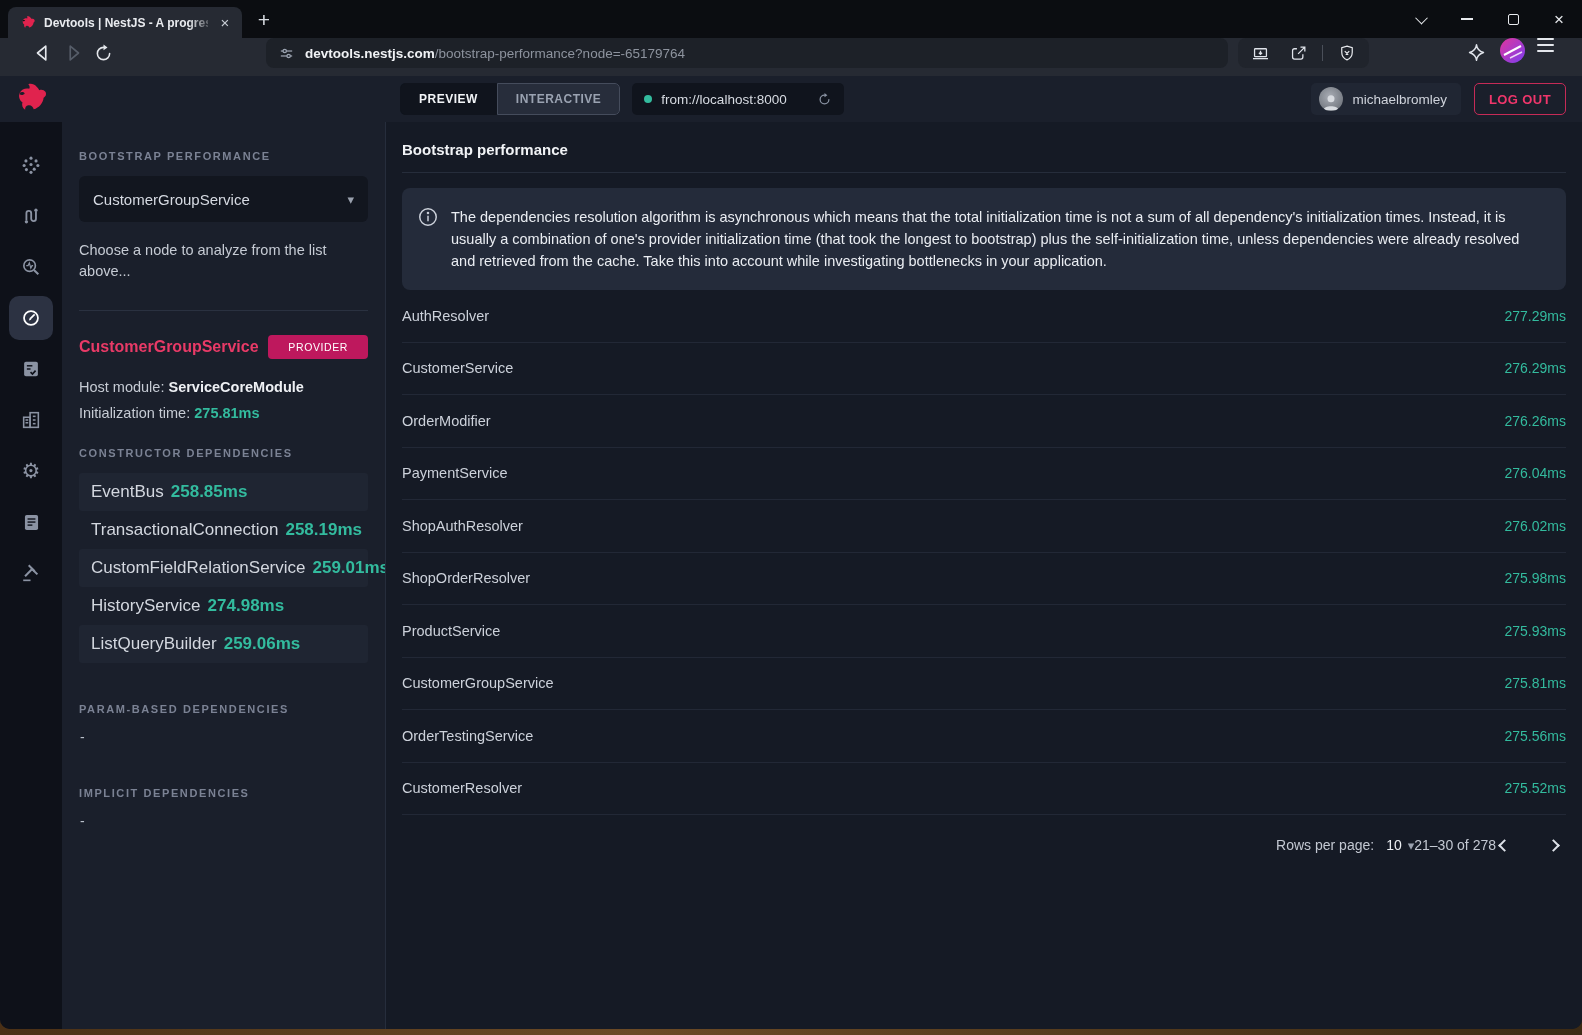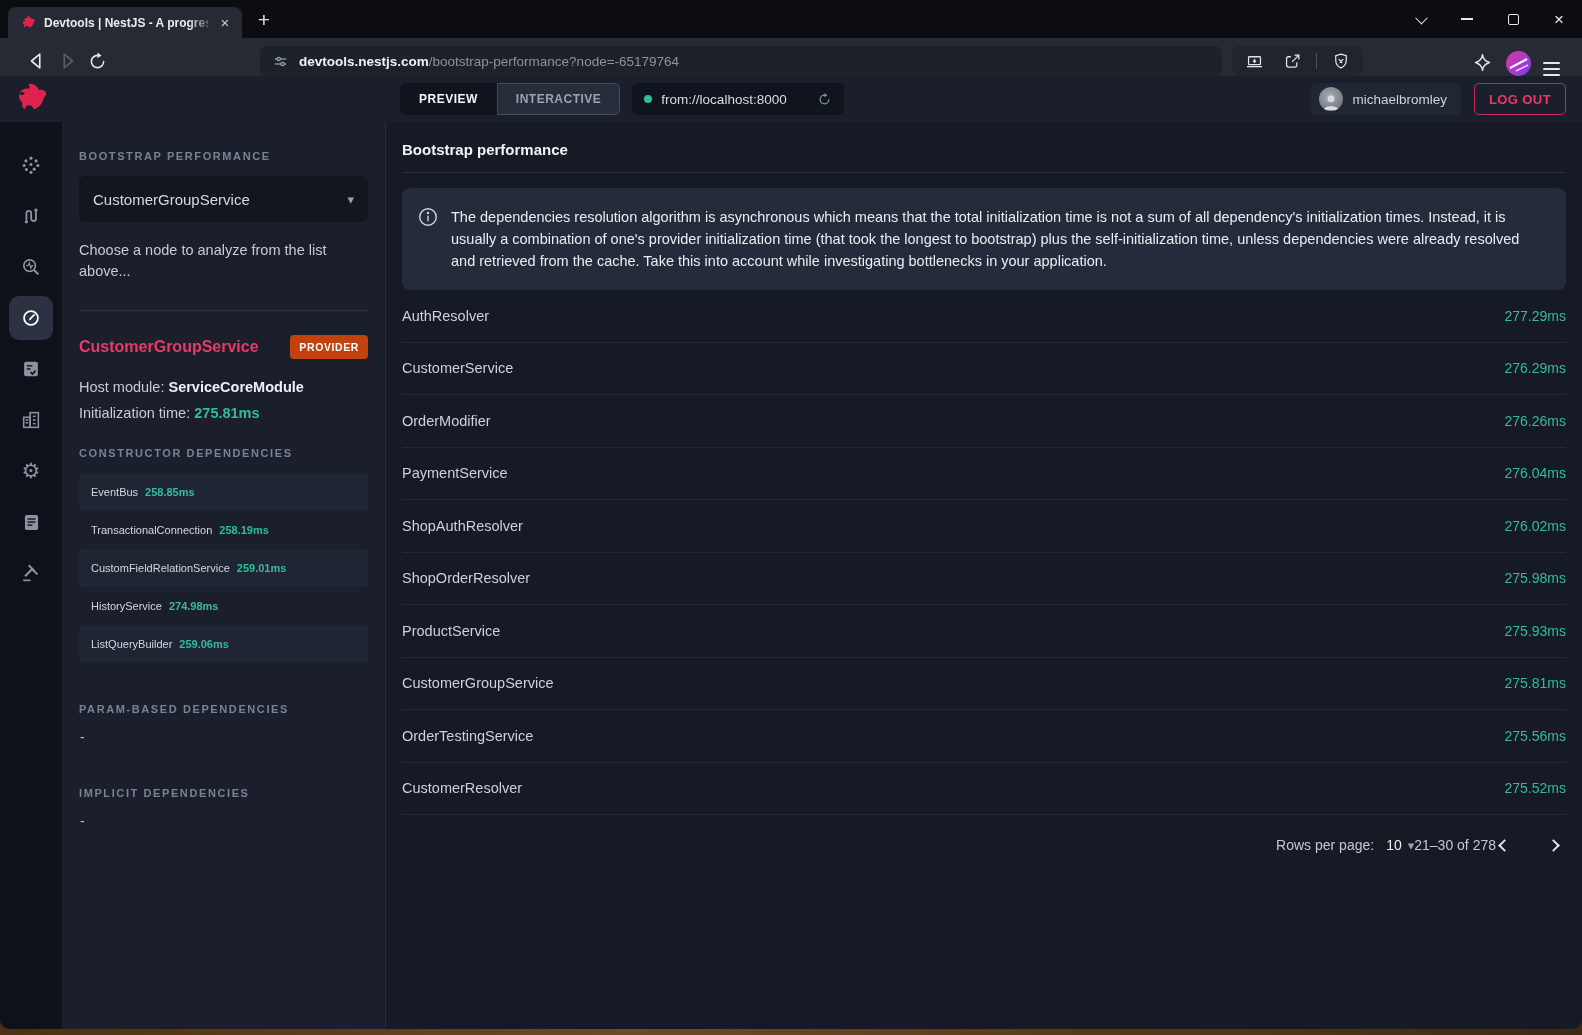--- a/index.html
+++ b/index.html
@@ -21,21 +21,21 @@
   .tab-fade{position:absolute;right:26px;top:4px;width:28px;height:24px;background:linear-gradient(90deg,rgba(38,42,51,0),var(--toolbar))}
   .tab-close{width:18px;height:18px;border-radius:4px;color:#c9ced6;font-size:15px;line-height:18px;text-align:center;flex:none}
   .newtab{width:28px;height:28px;margin:0 0 3px 8px;color:#d8dce2;font-size:21px;line-height:26px;text-align:center;border-radius:6px}
   .win-controls{position:absolute;right:0;top:0;height:38px;display:flex}
   .win-btn{width:46px;height:38px;display:flex;align-items:center;justify-content:center;color:#e8eaee}
   .chev-down{width:9px;height:9px;border-left:1.6px solid #e8eaee;border-bottom:1.6px solid #e8eaee;transform:rotate(-45deg) translate(1px,-1px)}
   .min-glyph{width:12px;height:1.6px;background:#e8eaee}
   .max-glyph{width:11px;height:11px;border:1.6px solid #e8eaee;border-radius:2px}
   .close-glyph{font-size:17px;line-height:17px}
 
-  .toolbar{height:38px;background:var(--toolbar);display:flex;align-items:flex-end;padding:0 22px;flex:none}
+  .toolbar{height:38px;background:var(--toolbar);display:flex;align-items:flex-start;padding:0 28px;flex:none}
   .navbtn{width:30px;height:30px;display:flex;align-items:center;justify-content:center;border-radius:6px}
   .urlbar{width:962px;height:30px;margin-left:148px;background:var(--urlfield);border-radius:8px;display:flex;align-items:center;padding:0 12px;gap:10px}
   .url-text{font-size:13.5px;color:#f0f2f5;font-weight:bold;white-space:nowrap}
   .url-text .path{color:#8d939e;font-weight:normal}
   .toolpill{margin-left:10px;height:30px;background:#20242c;border-radius:8px;display:flex;align-items:center;padding:0 8px;gap:10px}
   .pill-div{width:1px;height:16px;background:#4a4f59}
   .spacer{flex:1}
   .tool-ic{width:28px;height:28px;display:flex;align-items:center;justify-content:center}
   .b-avatar{width:25px;height:25px;border-radius:50%;background:linear-gradient(135deg,#e0369d,#7b3df0);position:relative;overflow:hidden}
   .hamburger{display:flex;flex-direction:column;gap:4px}
@@ -68,25 +68,25 @@
   .panel{width:324px;background:var(--panel);border-right:1px solid #262d3c;padding:12px 17px;flex:none;overflow:hidden}
   .sec-title{font-size:11px;font-weight:bold;letter-spacing:1.6px;color:var(--muted);margin:14px 0 14px}
   .sec-title.first{margin-top:16px}
   .select{height:46px;background:#12161f;border-radius:6px;display:flex;align-items:center;justify-content:space-between;padding:0 14px;margin-bottom:18px}
   .select .val{font-size:15px;color:#d6dae2}
   .caret{color:#9aa1ae;font-size:13px}
   .hint{font-size:14.5px;line-height:21px;color:var(--txt2);margin-bottom:28px}
   .p-div{border:none;border-top:1px solid var(--divider);margin-bottom:24px}
   .node-head{display:flex;align-items:center;justify-content:space-between;margin-bottom:20px}
   .node-name{font-size:16px;font-weight:bold;color:#e93a67}
-  .badge{background:#c2410c;color:#fff;font-size:10.5px;font-weight:bold;letter-spacing:.6px;padding:6px 9px;border-radius:4px}
+  .badge{background:#be185d;color:#fff;font-size:10.5px;font-weight:normal;letter-spacing:.6px;padding:6px 20px;border-radius:4px}
   .kv{font-size:14.5px;color:var(--txt2);margin-bottom:10px}
   .kv b{color:#eef0f4}
   .teal{color:var(--accent);font-weight:bold}
-  .dep-row{height:38px;display:flex;align-items:center;padding:0 12px;gap:7px;font-size:11px;color:#d3d7df;border-radius:3px}
+  .dep-row{height:38px;display:flex;align-items:center;padding:0 12px;gap:7px;font-size:17px;color:#d3d7df;border-radius:3px}
   .dep-row.alt{background:var(--altrow)}
   .dep-time{color:var(--accent);font-weight:bold}
   .dash{font-size:14px;color:#b9bfca;margin:4px 0 26px;padding-left:1px}
 
   .main{flex:1;background:var(--main);padding:0 16px;min-width:0}
   .main-title{font-size:15px;font-weight:bold;color:#f1f3f6;padding:19px 0 14px;border-bottom:1px solid #262d3b}
   .infobox{margin-top:15px;background:var(--infobox);border-radius:8px;padding:18px 24px 18px 15px;display:flex;gap:12px;align-items:flex-start}
   .infotext{font-size:14.5px;line-height:22px;color:#eaedf2}
   .thead{display:flex;justify-content:space-between;padding:16px 0 14px;font-size:14.5px;font-weight:bold;color:#e8ebf0;border-bottom:1px solid #262d3b}
   .trow{display:flex;justify-content:space-between;align-items:center;height:52.5px;border-bottom:1px solid var(--rowline);font-size:14.5px;color:#ccd1da}

